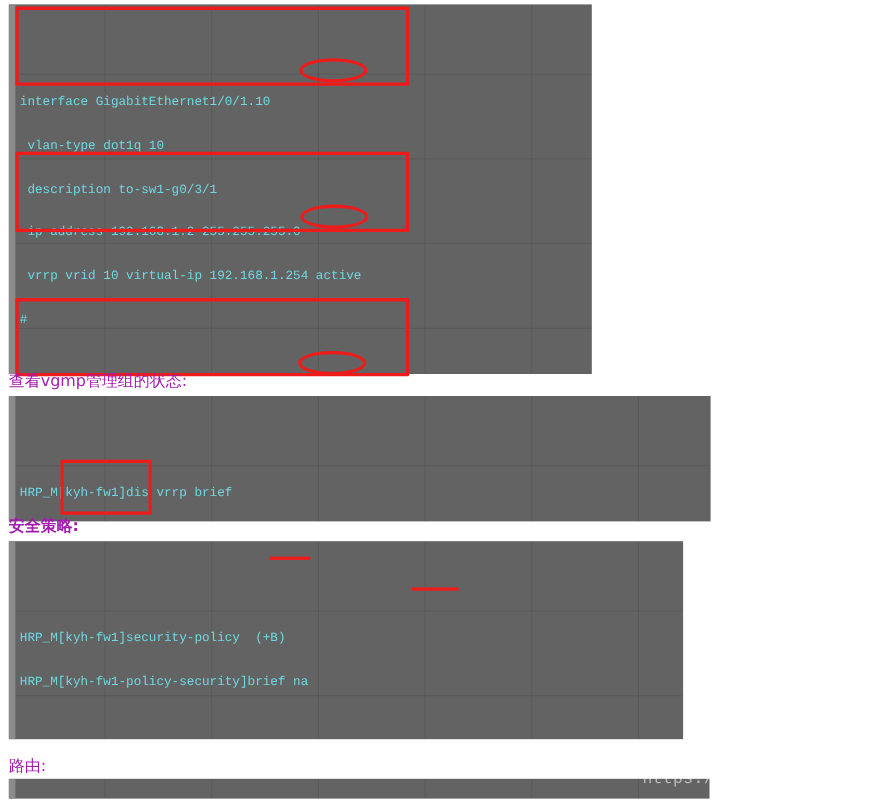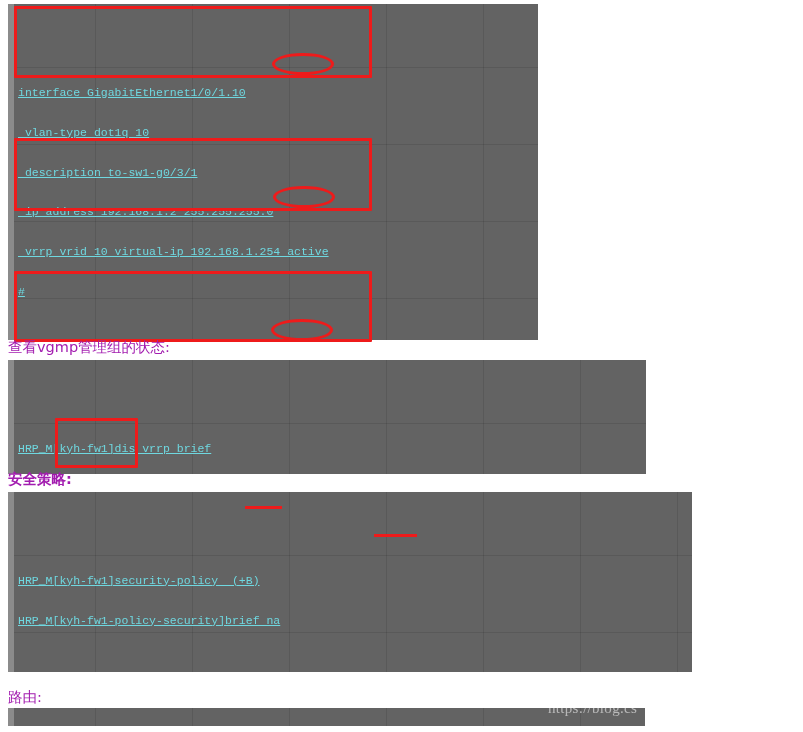--- a/index.html
+++ b/index.html
@@ -22,21 +22,20 @@
     font-size: 11.5px;
     line-height: 13.3px;
     white-space: pre;
     box-sizing: border-box;
     overflow: hidden;
   }
   .term .ln {
     height: 13.3px;
     white-space: pre;
     display: block;
-    text-decoration: underline;
   }
   
   .gridlay {
     position: absolute;
     inset: 0;
     pointer-events: none;
     background-image:
       linear-gradient(to right, rgba(0,0,0,0.10) 1px, transparent 1px),
       linear-gradient(to bottom, rgba(0,0,0,0.10) 1px, transparent 1px);
     background-size: 97px 77px;
@@ -66,25 +65,26 @@
   }
   .rline {
     position: absolute;
     height: 3px;
     background: #ee1b1b;
     pointer-events: none;
   }
   .watermark {
     position: absolute;
     color: rgba(255,255,255,0.55);
-    font-family: Liberation Serif, serif;
+    font-family: Liberation Mono, monospace;
     font-size: 15px;
     letter-spacing: 0.3px;
     white-space: pre;
     pointer-events: none;
+    margin-left: 36px;
   }
   .scrollcol {
     position: absolute;
     top: 0;
     bottom: 0;
     width: 6px;
     background: #8b8b8b;
   }
 </style>
 </head>
@@ -144,21 +144,21 @@
     
     
     
   </div>
 </div>
 
 <div class="rbox" style="left:55px; top:418px; width:83px; height:50px;"></div>
 
 <div class="cn" style="left:8px; top:470px;font-weight:bold;">安全策略:</div>
 
-<div class="term" id="blk-secpol" style="left:8px; top:492px; width:684px; height:180px; padding:2px 0 4px 4px;">
+<div class="term" id="blk-secpol" style="left:8px; top:492px; width:613px; height:180px; padding:2px 0 4px 4px;">
   <div class="gridlay"></div>
   <div class="scrollcol" style="left:0;"></div>
   <div style="position:relative; margin-left:6px;">
     <span class="ln">HRP_M[kyh-fw1]security-policy  (+B)</span>
     <span class="ln">HRP_M[kyh-fw1-policy-security]brief na</span>
     
     
     
     
     

